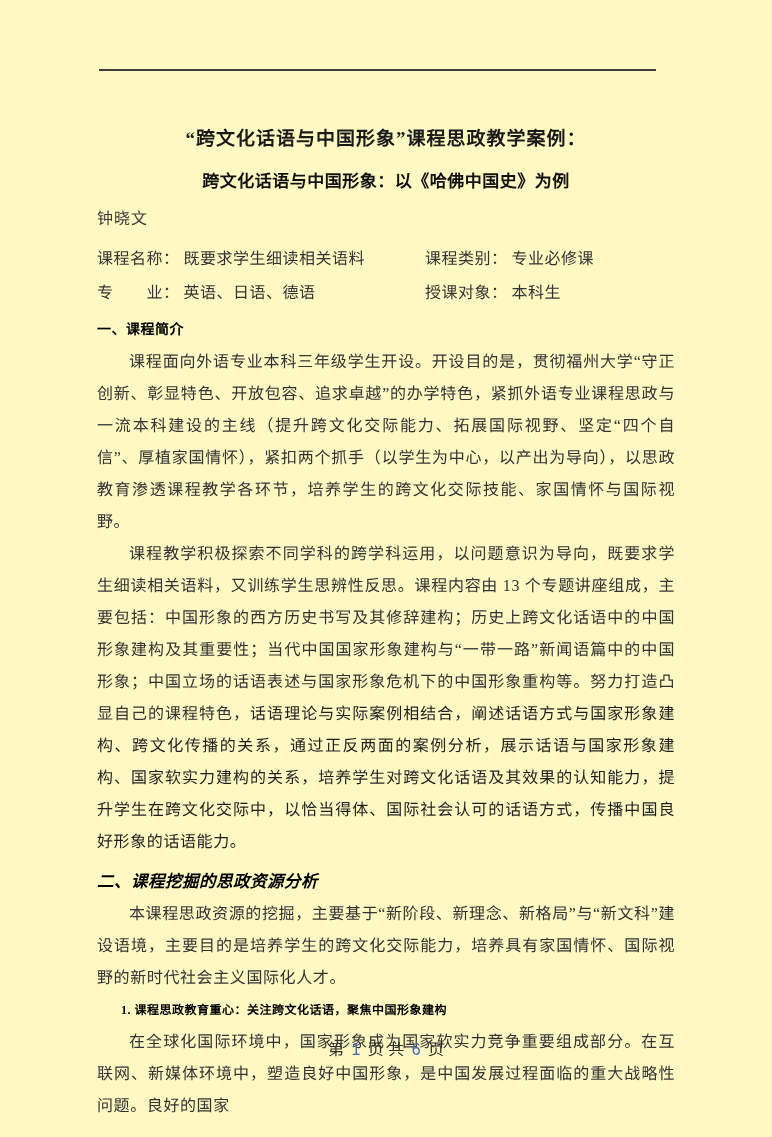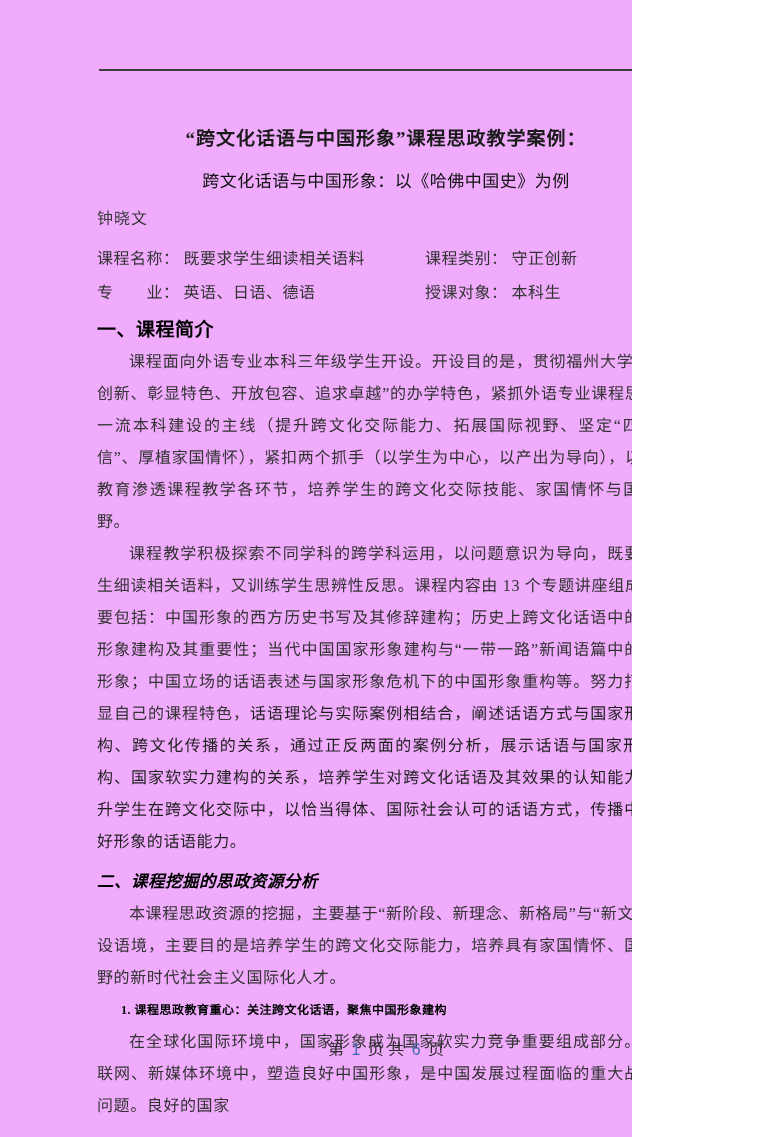--- a/index.html
+++ b/index.html
@@ -1,21 +1,21 @@
 <!DOCTYPE html>
 <html lang="zh-CN"><head>
 <meta charset="utf-8">
 <style>
   * { margin: 0; padding: 0; box-sizing: border-box; }
   html, body { background: #ffffff; }
   .page {
     position: relative;
-    width: 632px;
+    width: 772px;
     height: 1137px;
-    background: #f0abfc;
+    background: #fef9c3;
     overflow: hidden;
     font-family: "Liberation Serif", "DejaVu Serif", serif;
     color: #333333;
   }
   .header-rule {
     position: absolute;
     top: 69px;
     left: 99px;
     width: 557px;
     height: 2px;
@@ -33,21 +33,21 @@
     line-height: 30px;
     font-weight: bold;
     color: #1a1a1a;
     letter-spacing: 1px;
     font-family: "Liberation Serif", "DejaVu Serif", serif;
   }
   .title-sub {
     text-align: center;
     font-size: 17px;
     line-height: 28px;
-    font-weight: normal;
+    font-weight: bold;
     color: #111111;
     margin-top: 14px;
     letter-spacing: 0.5px;
     font-family: "Liberation Sans", "DejaVu Sans", sans-serif;
   }
   .author {
     text-align: left;
     font-size: 16px;
     line-height: 26px;
     margin-top: 10px;
@@ -55,21 +55,21 @@
     letter-spacing: 1px;
   }
   .course-info { margin-top: 10px; font-size: 16px; color: #333333; }
   .course-row { display: flex; line-height: 34px; }
   .course-col-left { width: 328px; flex: 0 0 328px; }
   .course-col-right { flex: 1; }
   .label { letter-spacing: 0.5px; }
   .value { letter-spacing: 0.5px; }
   .heading-1 {
     font-weight: bold;
-    font-size: 19px;
+    font-size: 14px;
     line-height: 32px;
     color: #000000;
     margin-top: 4px;
     letter-spacing: 0.5px;
   }
   .heading-2 {
     font-weight: bold;
     font-size: 16.5px;
     line-height: 32px;
     color: #000000;
@@ -124,21 +124,21 @@
     <div class="author">钟晓文</div>
 
     <div class="course-info">
       <div class="course-row">
         <div class="course-col-left">
           <span class="label">课程名称：</span>
           <span class="value">既要求学生细读相关语料</span>
         </div>
         <div class="course-col-right">
           <span class="label">课程类别：</span>
-          <span class="value">守正创新</span>
+          <span class="value">专业必修课</span>
         </div>
       </div>
       <div class="course-row">
         <div class="course-col-left">
           <span class="label">专　　业：</span>
           <span class="value">英语、日语、德语</span>
         </div>
         <div class="course-col-right">
           <span class="label">授课对象：</span>
           <span class="value">本科生</span>

